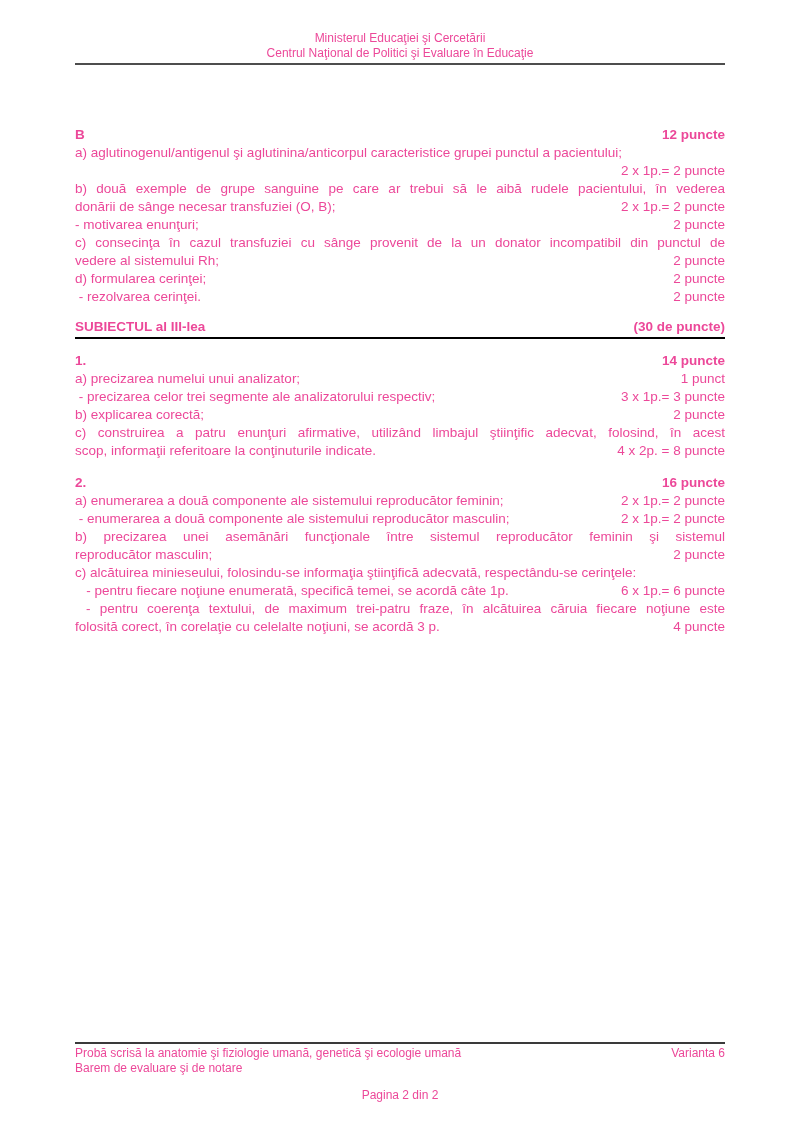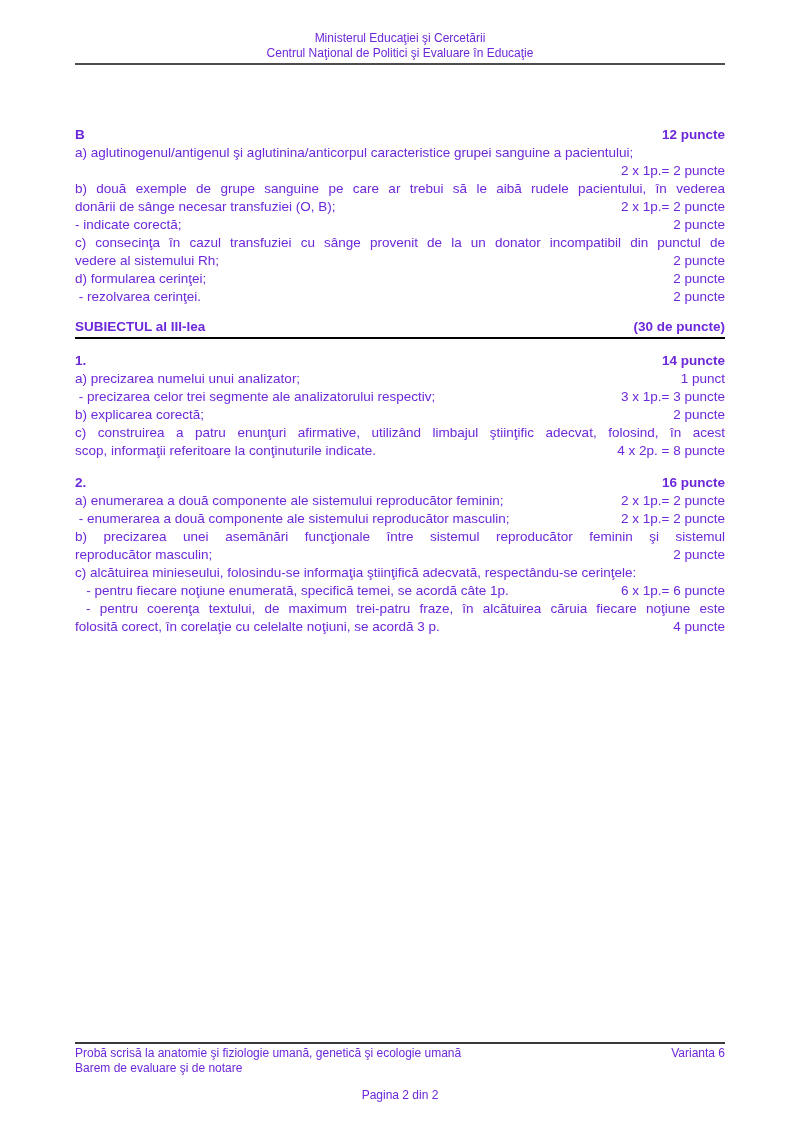--- a/index.html
+++ b/index.html
@@ -1,21 +1,21 @@
 <!DOCTYPE html>
 <html><head>
 <meta charset="utf-8">
 <style>
   html,body { margin:0; padding:0; background:#e8e8e8; }
   .page {
     position:relative;
     width:800px; height:1132px;
     background:#ffffff;
     font-family:"Liberation Sans", sans-serif;
-    color:#6d28d9;
+    color:#ec4899;
     overflow:hidden;
   }
   
   .doc-header {
     position:absolute; top:31px; left:75px; width:650px;
     text-align:center; font-size:12px; line-height:15px;
     border-bottom:2px solid #4d4d4d; padding-bottom:2px;
   }
   
   .content {
@@ -55,36 +55,36 @@
     <div>Centrul Naţional de Politici şi Evaluare în Educaţie</div>
   </div>
 
   <div class="content">
 
     <div class="row bold">
       <span class="lt">B</span>
       <span class="pts">12 puncte</span>
     </div>
     <div class="row">
-      <span class="lt">a) aglutinogenul/antigenul şi aglutinina/anticorpul caracteristice grupei sanguine a pacientului;</span>
+      <span class="lt">a) aglutinogenul/antigenul şi aglutinina/anticorpul caracteristice grupei punctul a pacientului;</span>
       <span class="pts"></span>
     </div>
     <div class="row">
       <span class="lt"></span>
       <span class="pts">2 x 1p.= 2 puncte</span>
     </div>
     <div class="row">
       <span class="lt just">b) două exemple de grupe sanguine pe care ar trebui să le aibă rudele pacientului, în vederea</span>
     </div>
     <div class="row">
       <span class="lt">donării de sânge necesar transfuziei (O, B);</span>
       <span class="pts">2 x 1p.= 2 puncte</span>
     </div>
     <div class="row">
-      <span class="lt">- indicate corectă;</span>
+      <span class="lt">- motivarea enunţuri;</span>
       <span class="pts">2 puncte</span>
     </div>
     <div class="row">
       <span class="lt just">c) consecinţa în cazul transfuziei cu sânge provenit de la un donator incompatibil din punctul de</span>
     </div>
     <div class="row">
       <span class="lt">vedere al sistemului Rh;</span>
       <span class="pts">2 puncte</span>
     </div>
     <div class="row">

